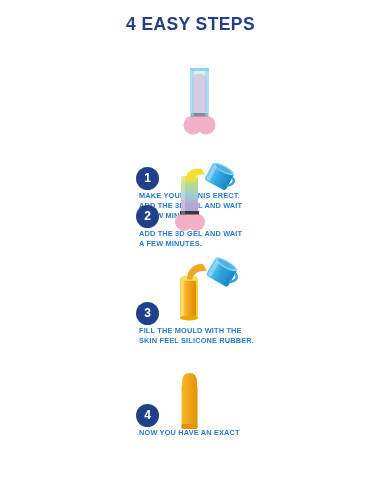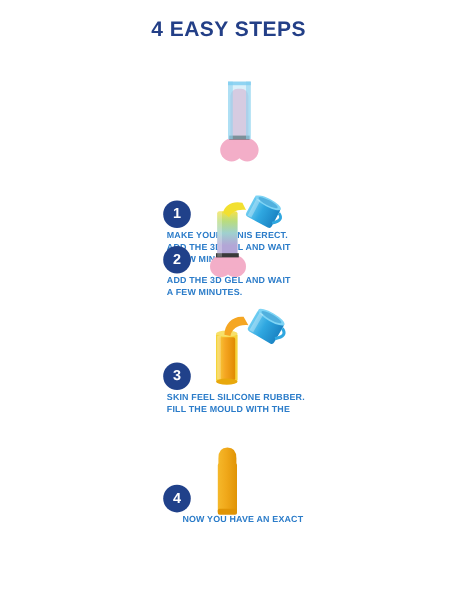--- a/index.html
+++ b/index.html
@@ -90,21 +90,21 @@
   #step-2 .step-text        { top: 66px; }
 
   #step-3 { top: 256px; height: 100px; }
   #step-3 .step-illustration { top: 0px; }
   #step-3 .step-badge       { top: 46px; }
   #step-3 .step-text        { top: 70px; }
 
   #step-4 { top: 368px; height: 90px; }
   #step-4 .step-illustration { top: 0px; }
   #step-4 .step-badge       { top: 36px; }
-  #step-4 .step-text        { top: 60px; margin-left: 13px; }
+  #step-4 .step-text        { top: 60px; }
 
   .step-illustration svg { display: block; }
 </style>
 </head>
 <body>
 
 <div id="infographic">
 
   <div id="page-title">4 EASY STEPS</div>
 
@@ -206,22 +206,22 @@
           <rect x="48" y="6" width="25" height="20" rx="2.5" fill="url(#cupgrad3)"></rect>
           <ellipse cx="60.5" cy="6.5" rx="12.5" ry="3.6" fill="#7ed4f5"></ellipse>
           <ellipse cx="60.5" cy="6.5" rx="9.5" ry="2.3" fill="#1b84c4" opacity="0.45"></ellipse>
           <path d="M73 10 q7.5 3.5 -1 10.5" stroke="#2fa7e0" stroke-width="2.6" fill="none"></path>
           <rect x="50" y="8" width="3.6" height="17" fill="#ffffff" opacity="0.3"></rect>
         </g>
       </svg>
     </div>
     <div class="step-badge">3</div>
     <div class="step-text">
+      <div>FILL THE MOULD WITH THE</div>
       <div>SKIN FEEL SILICONE RUBBER.</div>
-      <div>FILL THE MOULD WITH THE</div>
     </div>
   </div>
 
   <div class="step" id="step-4">
     <div class="step-illustration">
       <svg width="90" height="72" viewBox="0 0 90 72">
         <defs>
           <linearGradient id="dildograd" x1="0" y1="0" x2="1" y2="0">
             <stop offset="0%" stop-color="#f5b82a"></stop>
             <stop offset="45%" stop-color="#f0a81a"></stop>

